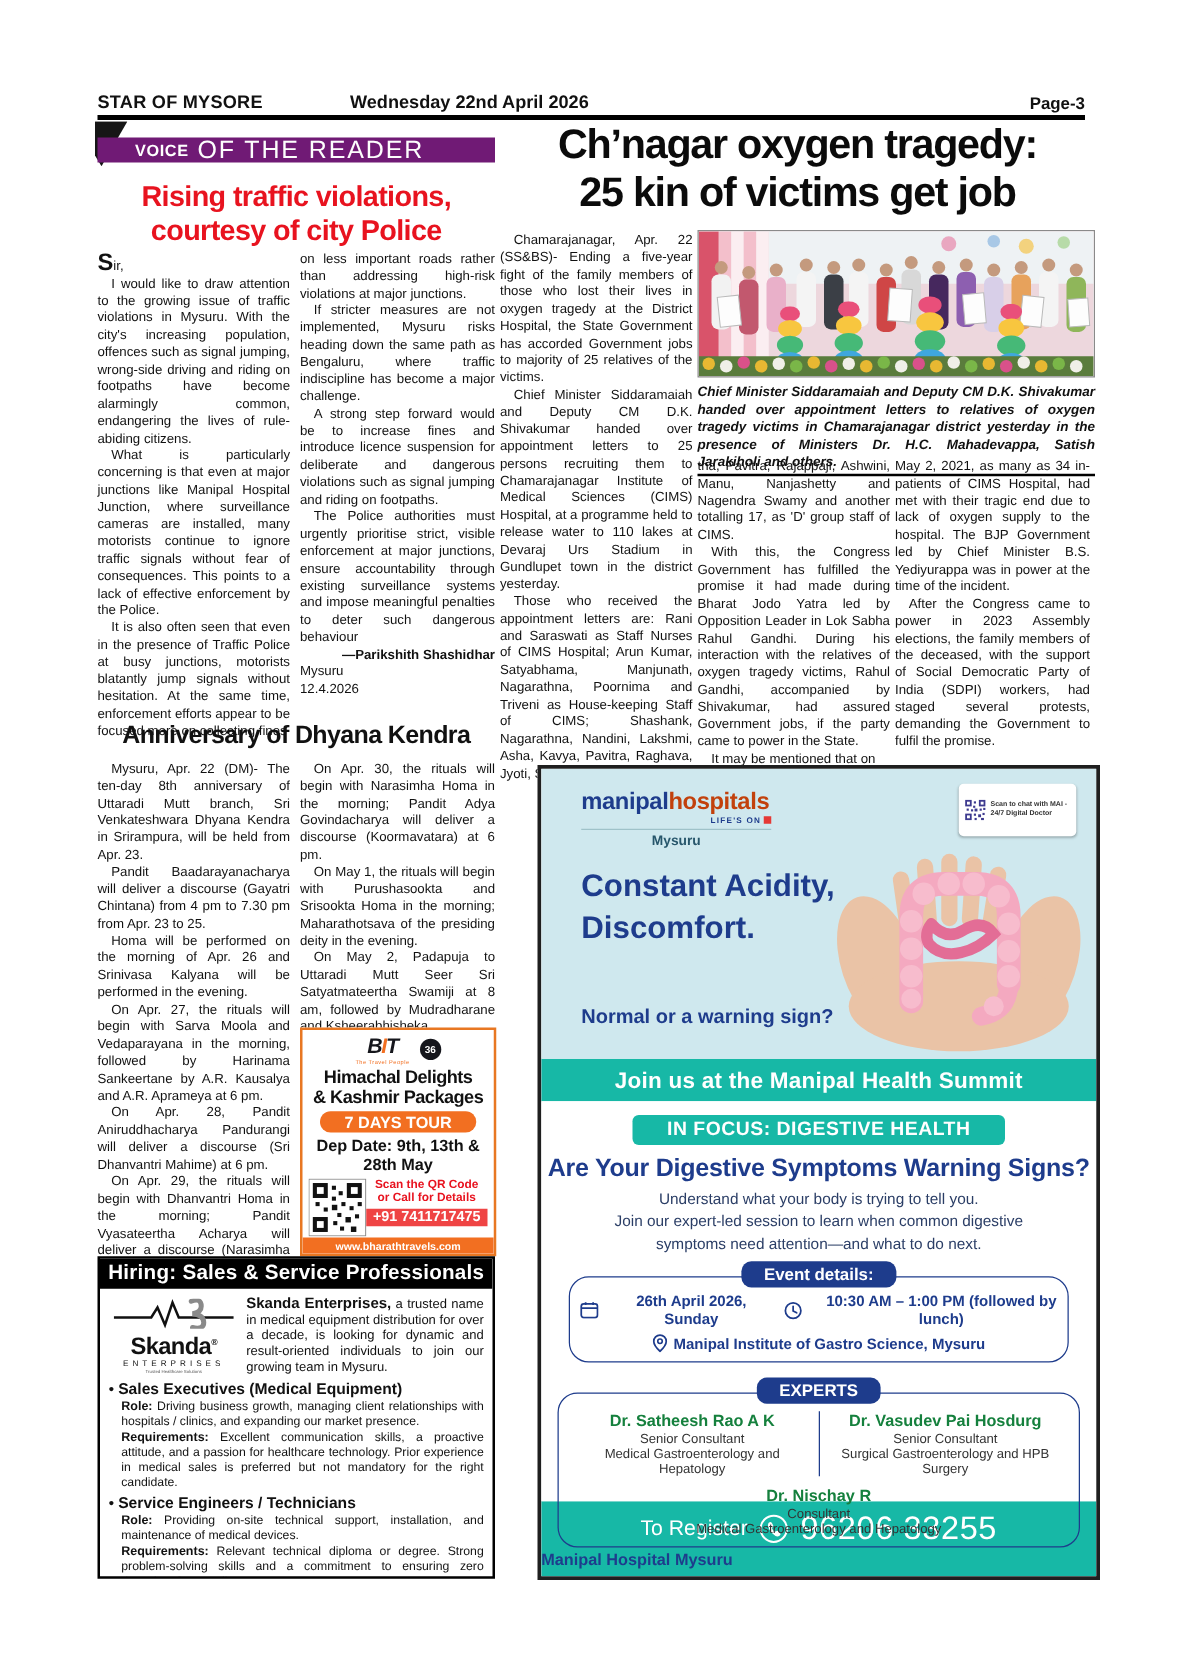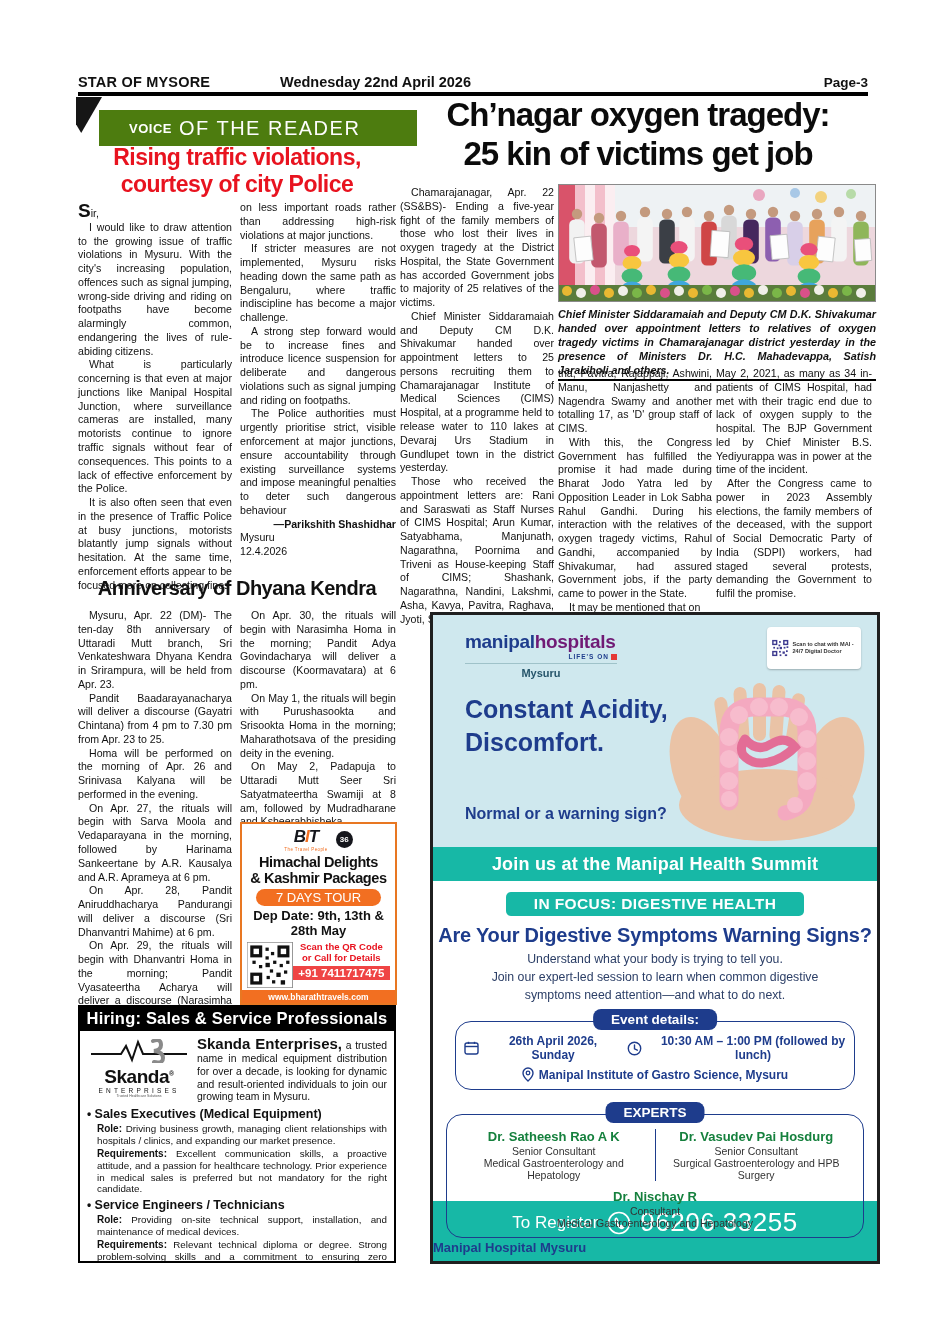--- a/index.html
+++ b/index.html
@@ -8,21 +8,21 @@
   .page { position:absolute; inset:0; background:#fff; overflow:hidden; }
   .abs { position:absolute; }
 
   
   .masthead { left:78px; top:74px; width:790px; height:22px; border-bottom:4px solid #000; }
   .mh-paper { position:absolute; left:0; top:0; font-size:14.5px; font-weight:bold; letter-spacing:.2px; }
   .mh-date  { position:absolute; left:202px; top:0; font-size:14.5px; font-weight:bold; }
   .mh-page  { position:absolute; right:0; top:1px; font-size:13.5px; font-weight:bold; }
 
   
-  .voice-banner { left:78px; top:110px; width:318px; height:36px; background:#4d7c0f; display:flex; align-items:center;margin-left:21px; }
+  .voice-banner { left:78px; top:110px; width:318px; height:20px; background:#701a75; display:flex; align-items:center; }
   .voice-flag { left:76px; top:97px; width:26px; height:36px; background:#161616;
                 clip-path:polygon(0 0, 100% 0, 20% 100%, 0 76%); }
   .voice-bold { margin-left:30px; color:#fff; font-weight:bold; font-size:13px; letter-spacing:.5px; }
   .voice-rest { color:#fdfdfd; font-weight:400; font-size:20px; letter-spacing:1.5px; margin-left:7px; }
   .voice-headline { left:78px; top:144px; width:318px; text-align:center; color:#e8131f;
                     font-size:23px; font-weight:bold; line-height:1.18; letter-spacing:-.5px; }
 
   
   .news { font-size:10.6px; line-height:1.30; text-align:justify; }
   .news p { text-indent:11px; margin:0; }
@@ -55,21 +55,21 @@
   
   .bit-ad { left:240px; top:822px; width:157px; height:183px; border:2px solid #e87722; background:#fff;
             text-align:center; overflow:hidden; }
   .bit-head { display:flex; justify-content:center; align-items:center; gap:8px; margin-top:3px; }
   .bit-logo { font-style:italic; font-weight:bold; font-size:17px; letter-spacing:-1px; color:#15161c; }
   .bit-logo .i { color:#f26f21; }
   .bit-logo-sub { font-size:4.5px; color:#f26f21; letter-spacing:.4px; }
   .bit-badge { width:17px; height:17px; border-radius:50%; background:#15161c; color:#fff; font-size:8px;
                font-weight:bold; line-height:17px; }
   .bit-title { font-size:14.5px; font-weight:bold; letter-spacing:-.4px; line-height:1.12; margin-top:2px; }
-  .bit-pill { display:inline-block; background:#f26f21; color:#fff; font-weight:normal; font-size:13px;
+  .bit-pill { display:inline-block; background:#f26f21; color:#fff; font-weight:bold; font-size:13px;
               border-radius:10px; padding:1px 20px; margin-top:3px; }
   .bit-dep { font-size:13px; font-weight:bold; line-height:1.15; margin-top:3px; }
   .bit-row { display:flex; align-items:flex-start; justify-content:space-between; padding:3px 5px 0 5px; }
   .bit-qr { width:46px; height:46px; }
   .bit-right { width:98px; }
   .bit-scan { color:#e8131f; font-weight:bold; font-size:9.5px; line-height:1.15; }
   .bit-phone { background:#ef4444; color:#fff; font-weight:bold; font-size:11.5px; margin-top:2px; padding:1px 0; }
   .bit-site { position:absolute; bottom:0; left:0; right:0; background:#f26f21; color:#fff; font-size:8.5px;
               font-weight:bold; padding:1.5px 0; }
 
@@ -78,33 +78,33 @@
   .hiring-banner { background:#000; color:#fff; text-align:center; font-weight:bold; font-size:16.5px;
                    padding:2px 0 3px; letter-spacing:.2px; }
   .hiring-body { padding:4px 7px 0 7px; }
   .sk-wrap { display:flex; gap:6px; }
   .sk-logo { width:104px; flex:none; padding-top:4px; text-align:center; }
   .sk-name { font-weight:bold; font-size:19px; letter-spacing:-.5px; line-height:1; }
   .sk-name sup { font-size:7px; }
   .sk-sub { font-size:6.5px; letter-spacing:3.2px; margin-top:1px; }
   .sk-tag { font-size:3.5px; color:#555; }
   .sk-intro { font-size:10.4px; line-height:1.22; text-align:justify; }
-  .sk-intro b { font-size:15px;margin-top:21px; }
+  .sk-intro b { font-size:12px;margin-top:21px; }
   .role-title { font-size:12.5px; font-weight:bold; margin-top:3px; }
   .role-title::before { content:"\2022  "; font-size:12px; }
   .role-line { font-size:9.8px; line-height:1.2; text-align:justify; padding-left:10px; margin-top:1.5px; }
   .role-line b { font-size:10px; }
 
   
   .manipal { left:430px; top:612px; width:450px; height:652px; border:3px solid #1f1f1f; background:#fff; overflow:hidden; }
   .m-top { position:relative; height:232px; background:#cfe8ee; }
   .m-logo { position:absolute; left:32px; top:16px; width:152px; }
   .m-logo-line1 { font-size:19px; letter-spacing:-.3px; }
   .m-logo-line1 .p1 { color:#1e3c8c; font-weight:bold; }
-  .m-logo-line1 .p2 { color:#701a75; font-weight:bold; }
+  .m-logo-line1 .p2 { color:#c2410c; font-weight:bold; }
   .m-logo-line2 { text-align:right; font-size:6.5px; font-weight:bold; color:#1e3c8c; letter-spacing:1px; }
   .m-logo-line2 .sq { display:inline-block; width:6px; height:6px; background:#e53935; vertical-align:middle; margin-left:2px; }
   .m-logo-rule { border-top:1px solid #9fc2c9; margin-top:3px; }
   .m-logo-city { text-align:center; font-size:11px; font-weight:bold; color:#27566b; margin-top:3px; }
   .m-qr-card { position:absolute; right:16px; top:12px; width:94px; height:42px; background:#fff; border-radius:4px;
                box-shadow:0 1px 2px rgba(0,0,0,.25); display:flex; align-items:center; padding:4px; gap:3px; }
   .m-qr-cap { font-size:5.6px; line-height:1.3; color:#333; font-weight:bold; }
   .m-headline { position:absolute; left:32px; top:78px; font-size:25px; font-weight:bold; color:#1e3c8c; line-height:1.3; }
   .m-subline { position:absolute; left:32px; top:190px; font-size:16px; font-weight:bold; color:#1e3c8c; }
   .m-graphic { position:absolute; right:4px; top:44px; }

